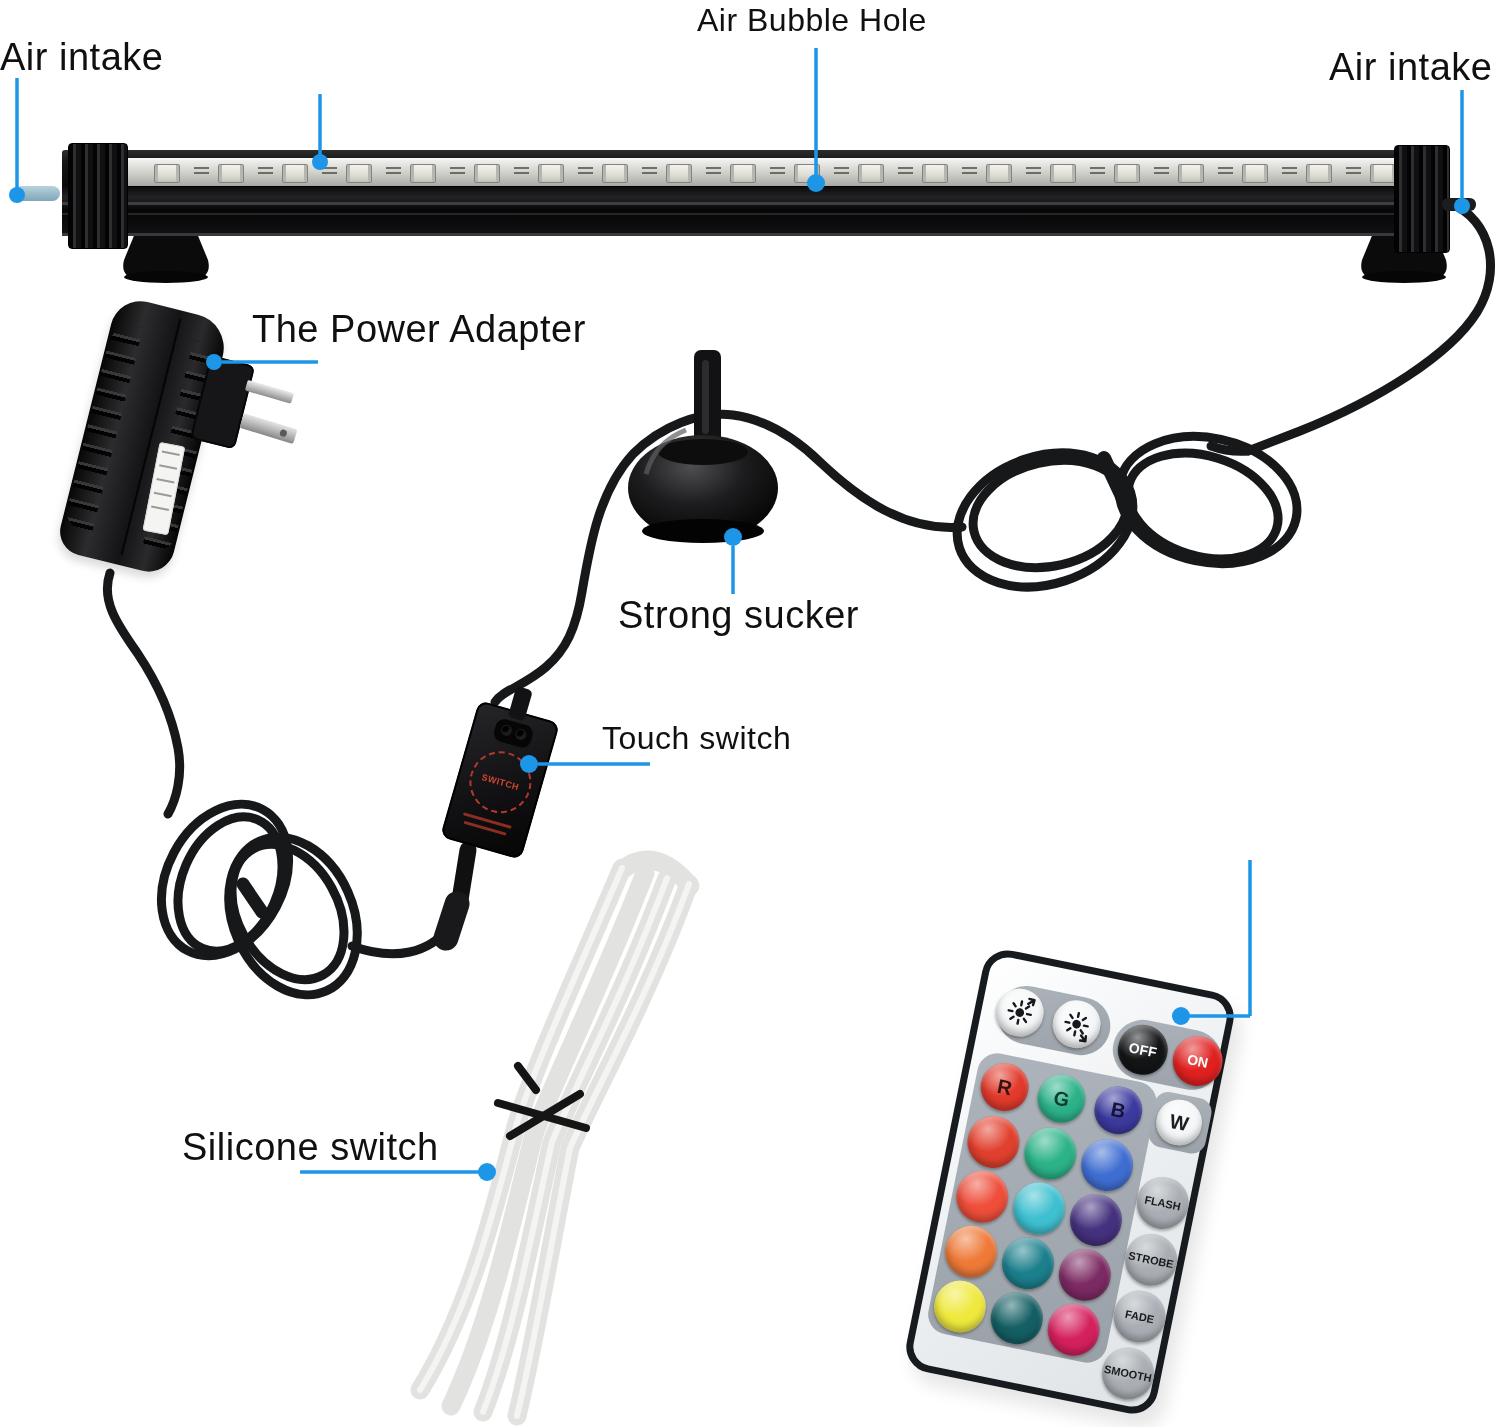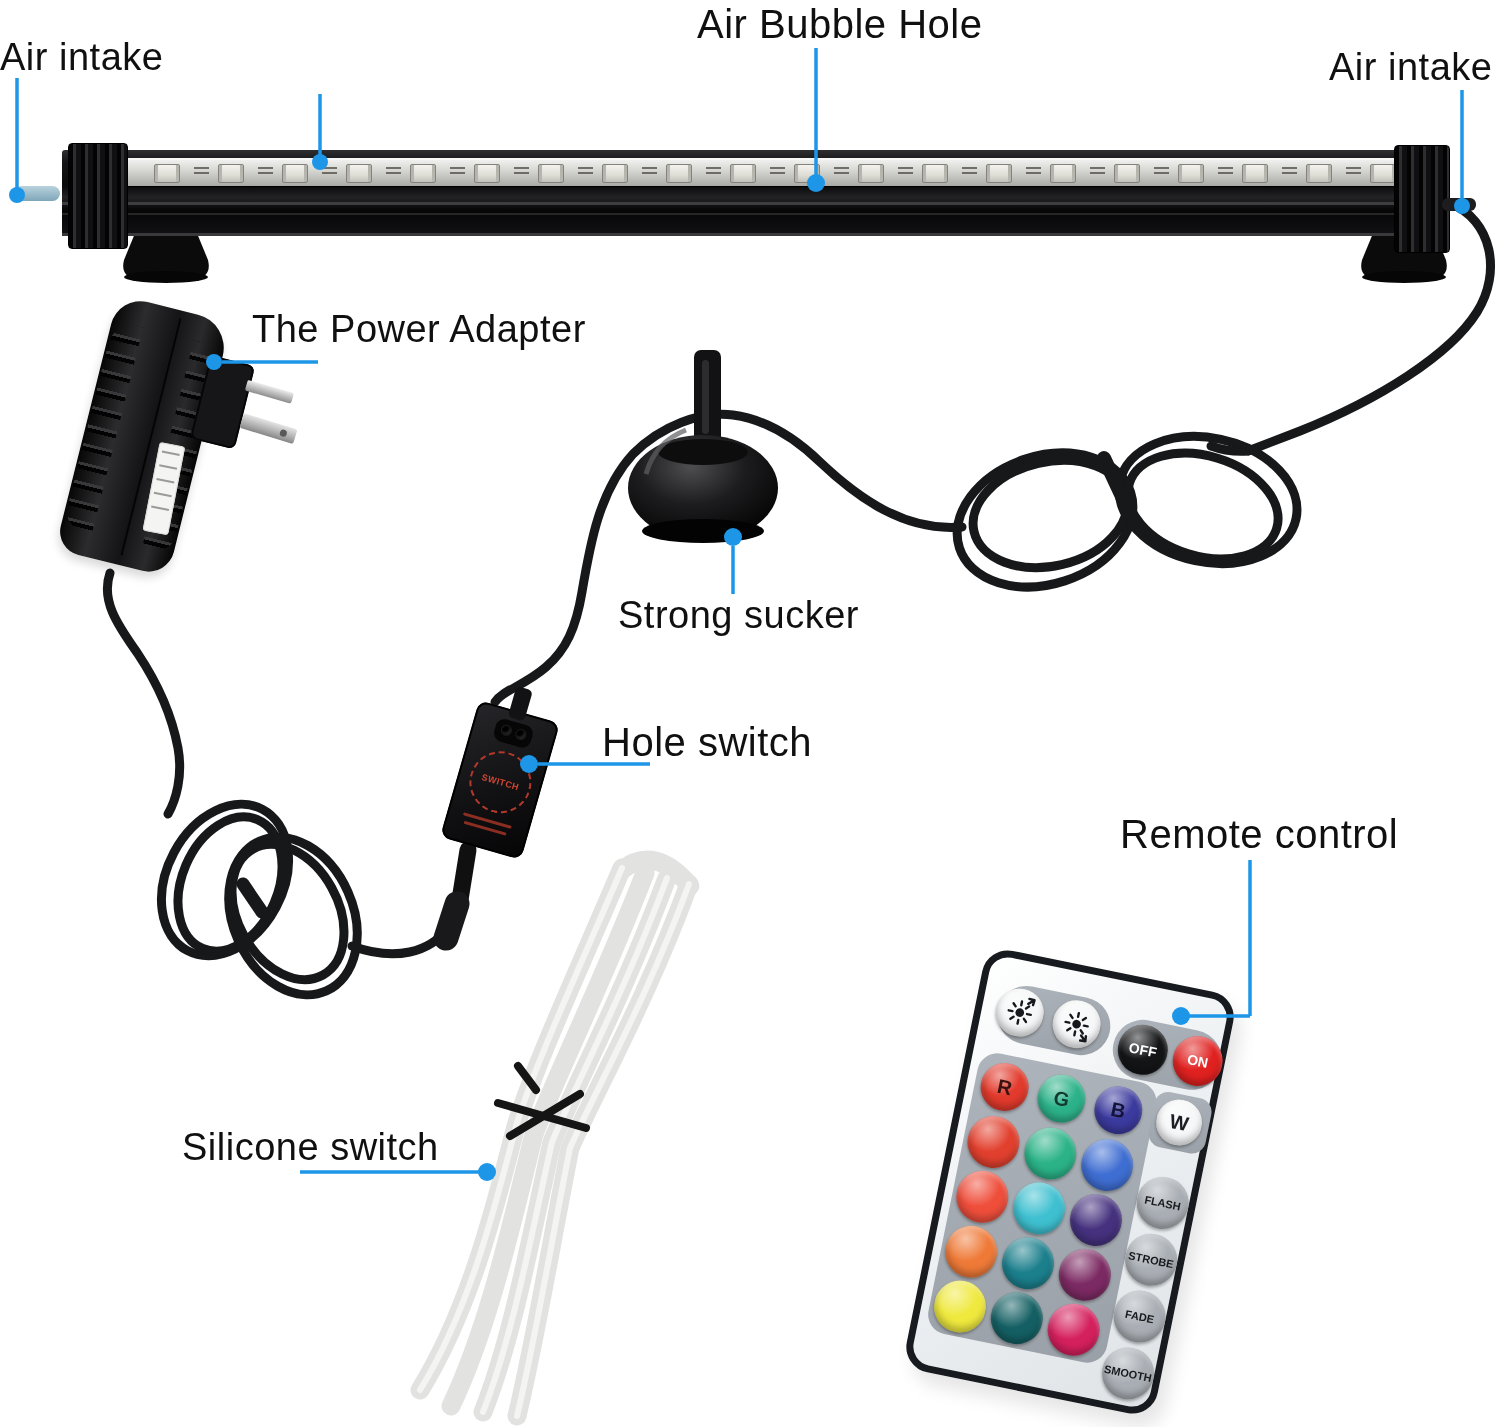--- a/index.html
+++ b/index.html
@@ -3,21 +3,21 @@
 <meta charset="utf-8">
 <style>
   html,body{margin:0;padding:0;background:#fff;}
   .canvas{position:relative;width:1500px;height:1427px;background:#fff;overflow:hidden;
           font-family:"Liberation Sans", sans-serif;}
   svg.layer{position:absolute;left:0;top:0;z-index:1;pointer-events:none;}
   #leaders{z-index:50;}
   
   .lbl{position:absolute;z-index:60;color:#101010;white-space:nowrap;
        font-size:38px;letter-spacing:0.5px;}
-  .lbl.big{font-size:40px;}
+  .lbl.big{font-size:32px;}
   
   .ledbar{position:absolute;left:62px;top:150px;width:1386px;height:86px;z-index:10;
     background:linear-gradient(180deg,#2e2e30 0,#151517 14%,#0a0a0b 42%,#232325 55%,#060607 70%,#121214 100%);
     border-radius:3px;}
   .ledbar .groove1{position:absolute;left:0;top:52px;width:100%;height:3px;background:#454548;opacity:.85;}
   .ledbar .groove2{position:absolute;left:0;top:63px;width:100%;height:2px;background:#3a3a3d;opacity:.6;}
   .ledbar .bottomedge{position:absolute;left:0;bottom:0;width:100%;height:3px;background:#39393c;}
   .strip{position:absolute;left:66px;top:8px;width:1282px;height:26px;
     background:linear-gradient(180deg,#f0f0ee 0,#d6d6d2 40%,#a9a9a5 100%);
     border-top:2px solid #f7f7f5;box-shadow:0 1px 0 #000;}
@@ -343,17 +343,16 @@
     <line x1="1250" y1="1016" x2="1250" y2="860"></line>
     <line x1="300" y1="1172" x2="480" y2="1172"></line>
     <circle cx="487" cy="1172" r="9" stroke="none"></circle>
   </svg>
 
   <div class="lbl" style="left:0px;top:36px">Air intake</div>
   <div class="lbl big" style="left:697px;top:2px">Air Bubble Hole</div>
   <div class="lbl" style="left:1329px;top:46px">Air intake</div>
   <div class="lbl" style="left:252px;top:308px">The Power Adapter</div>
   <div class="lbl" style="left:618px;top:594px">Strong sucker</div>
-  <div class="lbl big" style="left:602px;top:720px">Hole switch</div>
-  <div class="lbl big" style="left:1120px;top:812px">Remote control</div>
+  <div class="lbl big" style="left:602px;top:720px">Touch switch</div>
   <div class="lbl" style="left:182px;top:1126px">Silicone switch</div>
 
 </div>
 
 </body></html>

